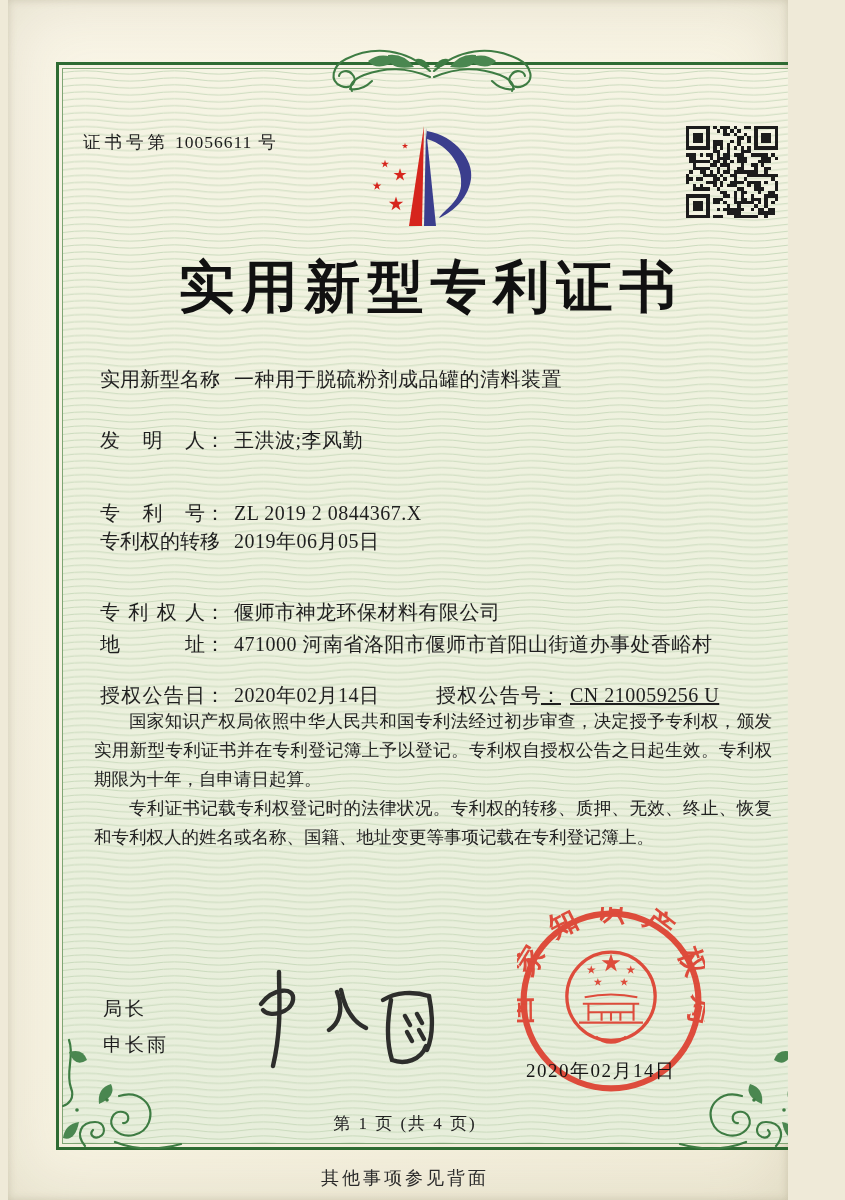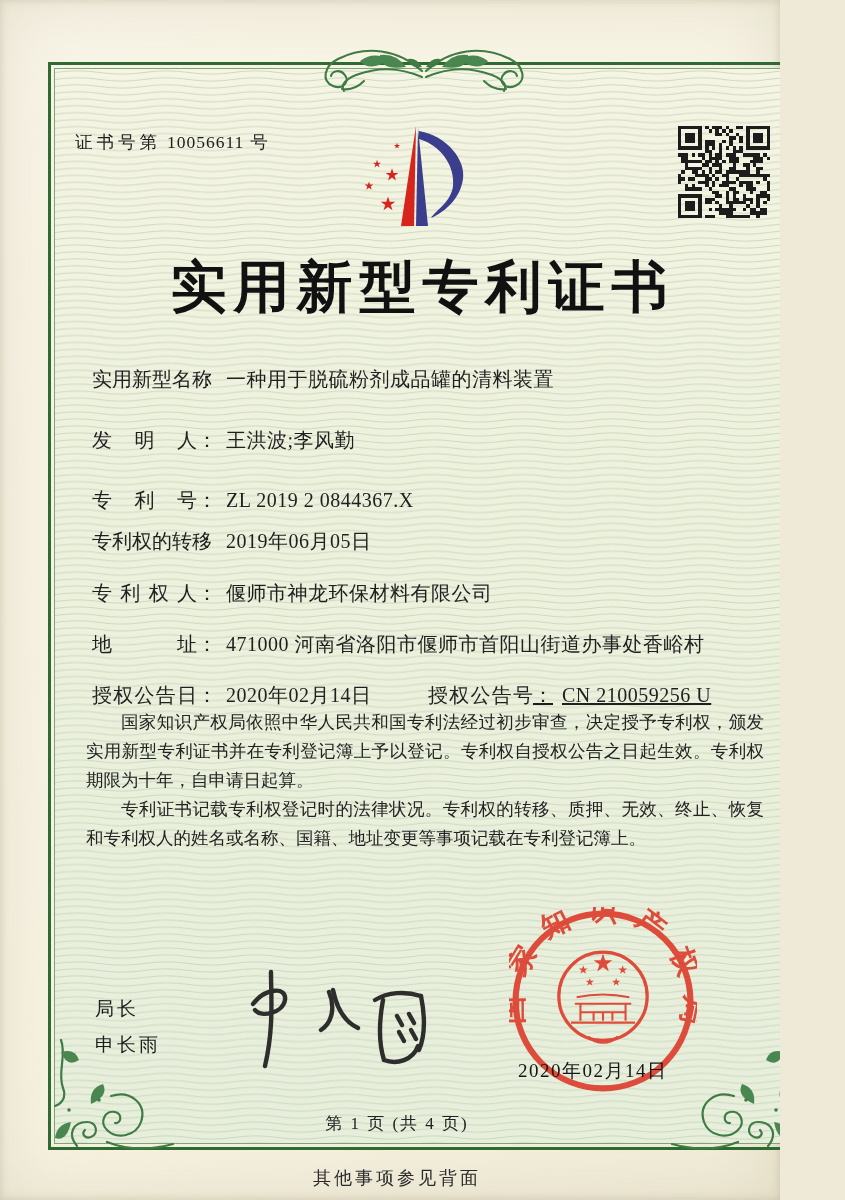--- a/index.html
+++ b/index.html
@@ -2,20 +2,21 @@
 <html><head>
 <meta charset="utf-8">
 <style>
   * { margin:0; padding:0; box-sizing:border-box; }
   html,body { width:845px; height:1200px; }
   body { font-family:"Liberation Serif","DejaVu Serif",serif; background:#efead8; }
   .page {
     position:relative; width:780px; height:1200px; overflow:hidden;
     background:linear-gradient(135deg,#f9f5e7 0%, #f7f3e2 55%, #f1ecd8 100%);
     box-shadow: inset 0 0 70px rgba(150,140,105,.20), inset 0 0 8px rgba(120,110,80,.25);
+    margin-left: 8px;
   }
   
   .frame {
     position:absolute; left:48px; top:62px; width:747px; height:1088px;
     border:3px solid #2e6b33;
   }
   .frame-inner {
     position:absolute; left:3px; top:3px; right:3px; bottom:3px;
     border:1px solid #7fa574; overflow:hidden;
   }
@@ -35,21 +36,21 @@
     position:absolute; left:0; top:250px; width:845px; text-align:center;
     font-size:56px; font-weight:bold; color:#111; letter-spacing:7px;
   }
   .row { position:absolute; left:92px; font-size:20px; color:#1f1f1f; white-space:nowrap; }
   .flabel { display:inline-block; width:105px; text-align:justify; text-align-last:justify; vertical-align:bottom; }
   .colon { margin-right:9px; }
   .fvalue { letter-spacing:.5px; }
   .grant-no-group { position:absolute; left:336px; top:0;text-decoration:underline; }
   .grant-no-group .flabel { width:105px; }
   .paras { position:absolute; left:86px; top:708px; width:678px; font-size:17.5px;
-           line-height:29px; color:#222; text-align:justify; }
+           line-height:29px; color:#222; text-align:justify;font-family:Liberation Mono, monospace; }
   .paras p { text-indent:2em; }
   .director-label { position:absolute; left:95px; top:996px; font-size:19px; letter-spacing:3px; color:#1c1c1c; }
   .director-name  { position:absolute; left:95px; top:1032px; font-size:19px; letter-spacing:3px; color:#1c1c1c; }
   .signature { position:absolute; left:225px; top:966px; width:230px; height:105px; }
   .seal { position:absolute; left:509px; top:907px; width:188px; height:188px; opacity:.9; }
   .seal-date { position:absolute; left:518px; top:1058px; width:200px; font-size:19px;
                letter-spacing:1.5px; color:#151515; z-index:5; }
   .page-info { position:absolute; left:0; top:1112px; width:794px; text-align:center;
                font-size:17px; color:#222; letter-spacing:2px; }
   .back-note { position:absolute; left:0; top:1166px; width:794px; text-align:center;
@@ -503,27 +504,27 @@
   </div>
 
   <h1 class="title">实用新型专利证书</h1>
 
   <div class="row" style="top:366px">
     <span class="flabel">实用新型名称</span><span class="colon">：</span><span class="fvalue">一种用于脱硫粉剂成品罐的清料装置</span>
   </div>
   <div class="row" style="top:427px">
     <span class="flabel">发明人</span><span class="colon">：</span><span class="fvalue">王洪波;李风勤</span>
   </div>
-  <div class="row" style="top:487px">
+  <div class="row" style="top:500px">
     <span class="flabel">专利号</span><span class="colon">：</span><span class="fvalue">ZL 2019 2 0844367.X</span>
   </div>
   <div class="row" style="top:528px">
     <span class="flabel">专利权的转移</span><span class="colon">：</span><span class="fvalue">2019年06月05日</span>
   </div>
-  <div class="row" style="top:580px">
+  <div class="row" style="top:599px">
     <span class="flabel">专利权人</span><span class="colon">：</span><span class="fvalue">偃师市神龙环保材料有限公司</span>
   </div>
   <div class="row" style="top:631px">
     <span class="flabel">地址</span><span class="colon">：</span><span class="fvalue">471000 河南省洛阳市偃师市首阳山街道办事处香峪村</span>
   </div>
   <div class="row" style="top:682px">
     <span class="flabel">授权公告日</span><span class="colon">：</span><span class="fvalue">2020年02月14日</span>
     <span class="grant-no-group">
       <span class="flabel">授权公告号</span><span class="colon">：</span><span class="fvalue">CN 210059256 U</span>
     </span>

